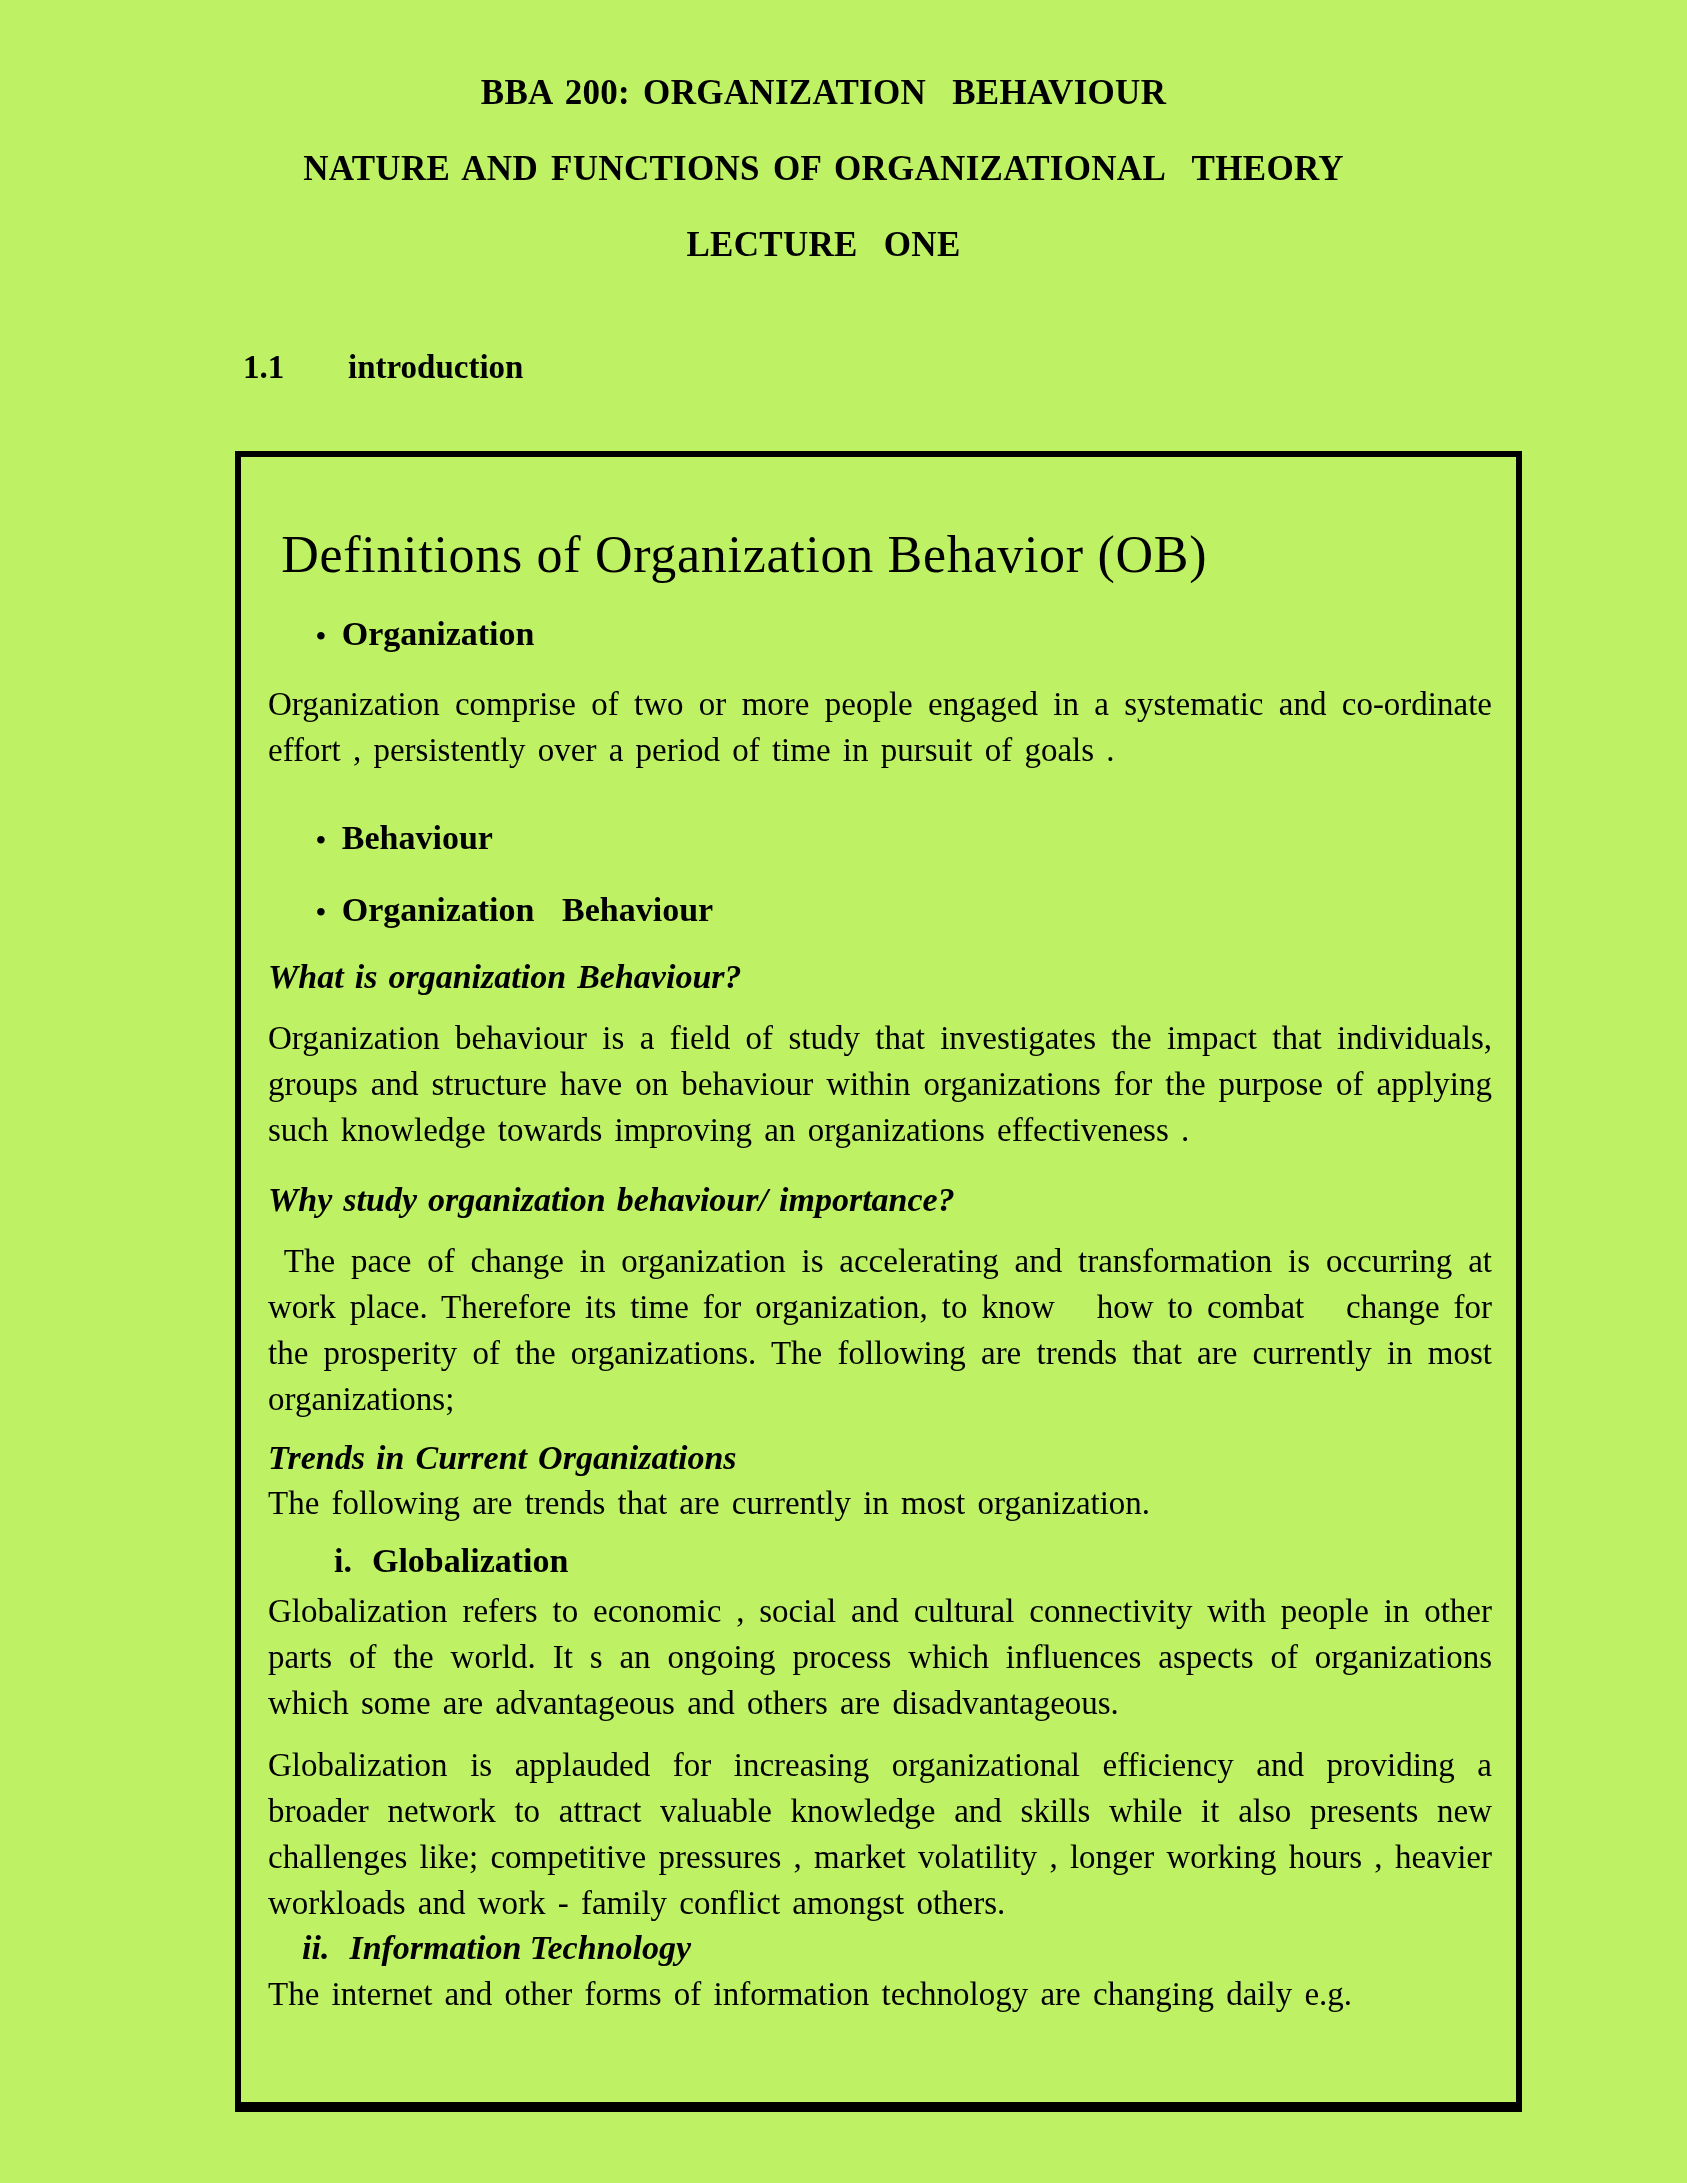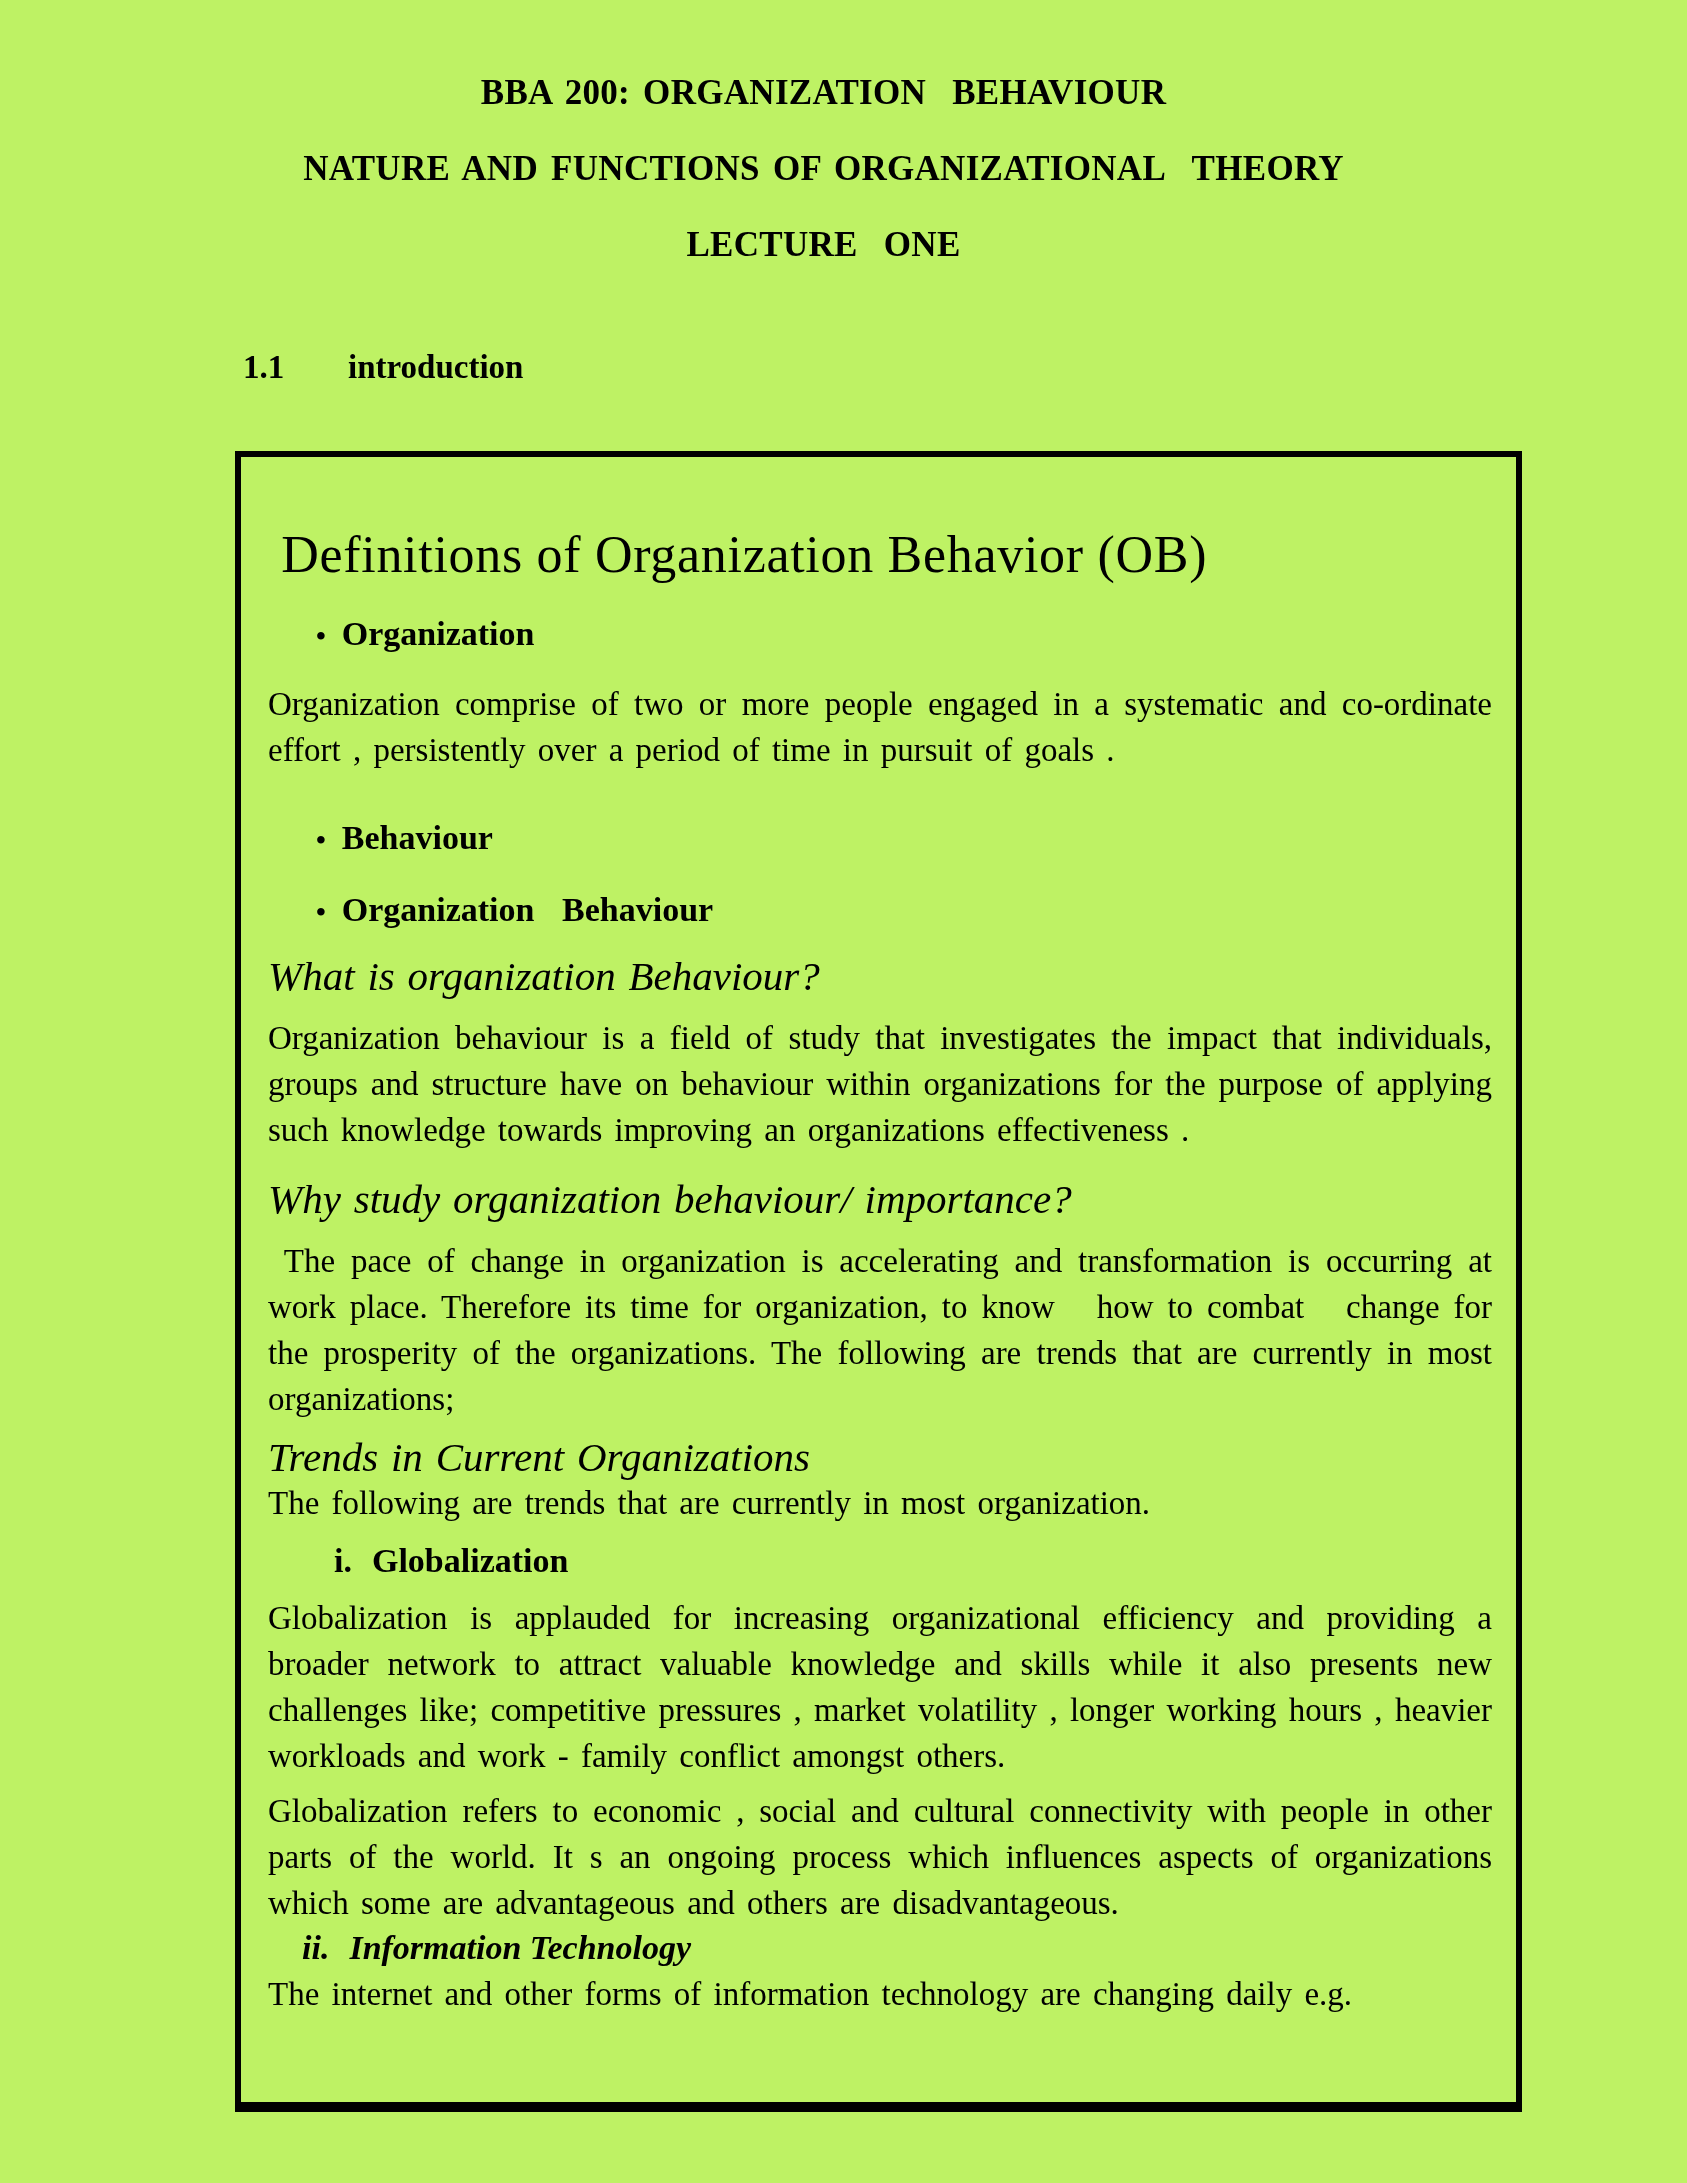--- a/index.html
+++ b/index.html
@@ -68,22 +68,22 @@
   .bullet-label { margin-left: 16px; word-spacing: 5.3px; }
   .para {
     font-size: 33px;
     line-height: 46px;
     text-align: justify;
     word-spacing: 4px;
     margin: 0;
   }
   .subhead {
     font-style: italic;
-    font-weight: 400;
-    font-size: 41px;
+    font-weight: 700;
+    font-size: 34px;
     line-height: 37px;
     word-spacing: 2.6px;
   }
   .list-item {
     display: flex;
     align-items: baseline;
     font-weight: 700;
     font-size: 34px;
     line-height: 37px;
   }
@@ -153,23 +153,23 @@
 
     <div class="subhead mt-h3">Trends in Current Organizations</div>
 
     <p class="para mt-p5">The following are trends that are currently in most organization.</p>
 
     <div class="list-item item-i mt-i1">
       <span class="marker">i.</span>
       <span class="label">Globalization</span>
     </div>
 
+    <p class="para mt-p6">Globalization refers to economic , social and cultural connectivity with people in other parts of the world. It s an ongoing process which influences aspects of organizations which some are advantageous and others are disadvantageous.</p>
+
     <p class="para mt-p7">Globalization is applauded for increasing organizational efficiency and providing a broader network to attract valuable knowledge and skills while it also presents new challenges like; competitive pressures , market volatility , longer working hours , heavier workloads and work - family conflict amongst others.</p>
-
-    <p class="para mt-p6">Globalization refers to economic , social and cultural connectivity with people in other parts of the world. It s an ongoing process which influences aspects of organizations which some are advantageous and others are disadvantageous.</p>
 
     <div class="list-item item-ii mt-i2">
       <span class="marker">ii.</span>
       <span class="label">Information Technology</span>
     </div>
 
     <p class="para mt-p8">The internet and other forms of information technology are changing daily e.g.</p>
 
   </div>
 </div>

